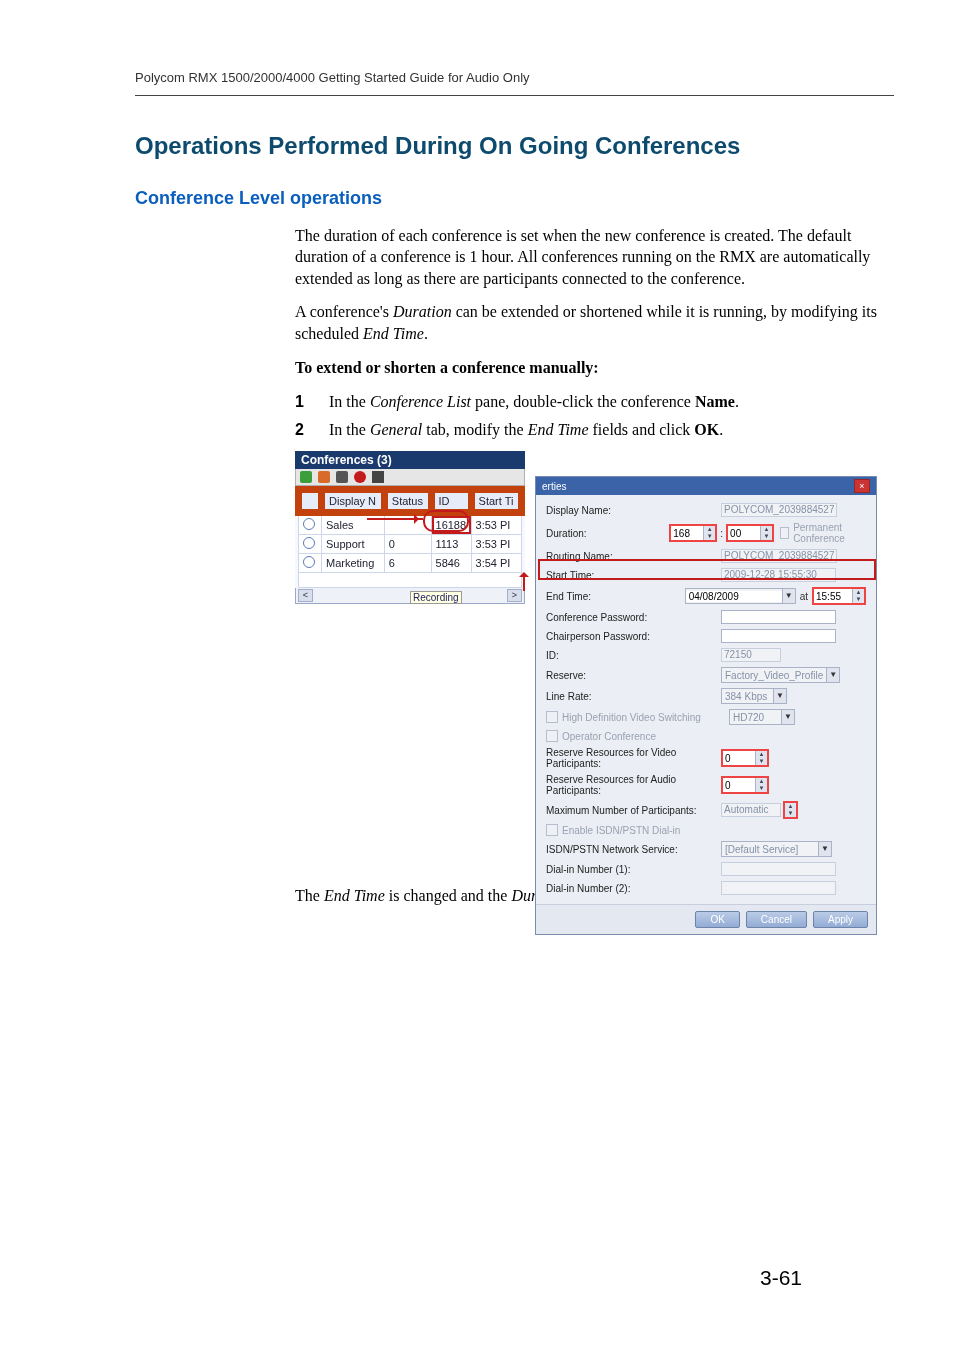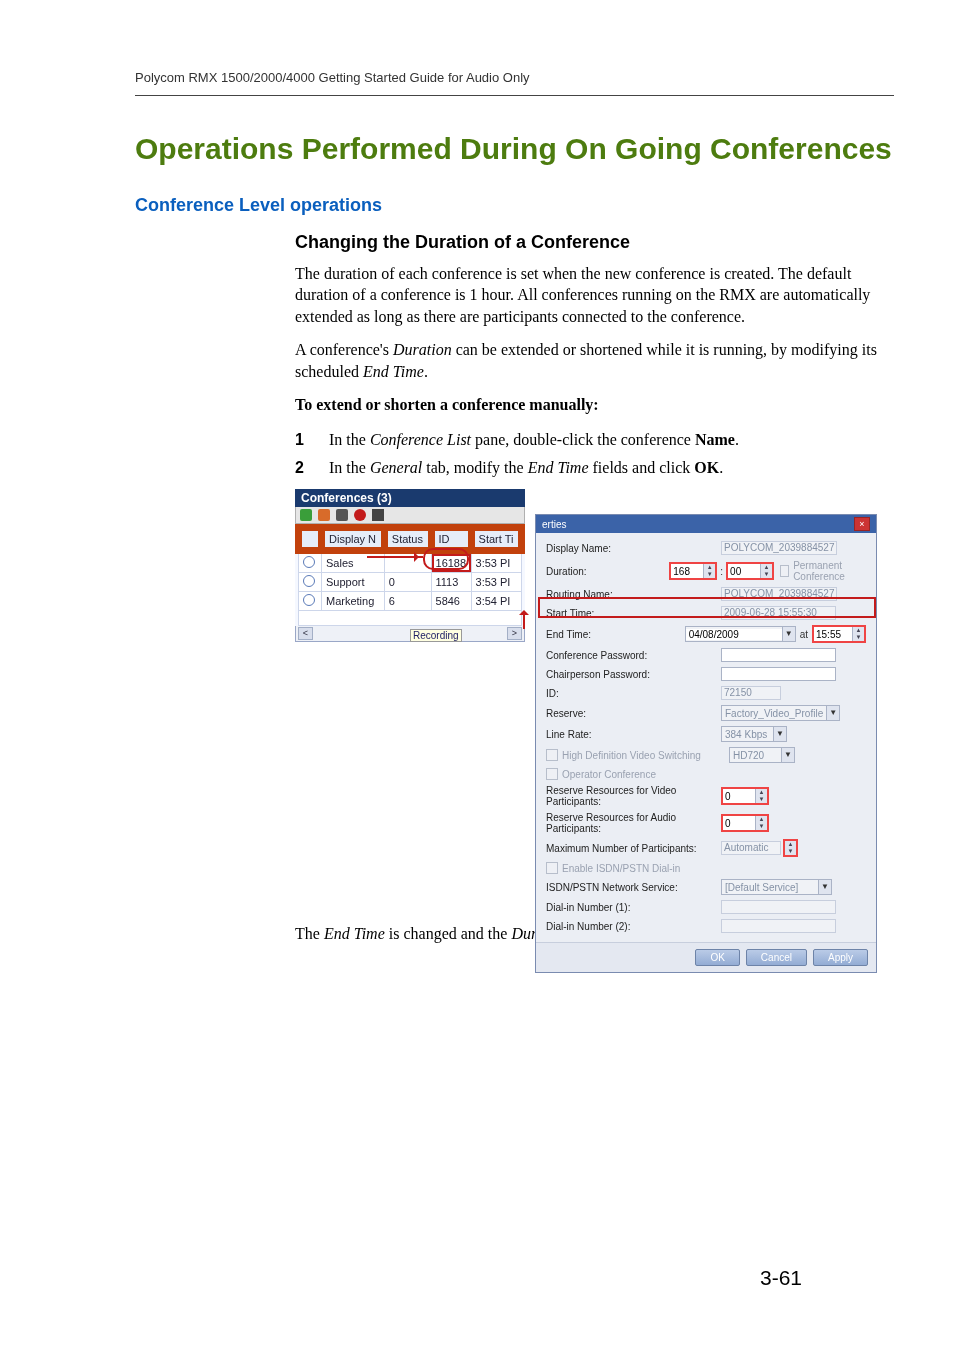--- a/index.html
+++ b/index.html
@@ -1,19 +1,19 @@
 <!DOCTYPE html>
 <html><head>
 <meta charset="utf-8">
 <style>
   html,body{margin:0;padding:0;background:#fff;font-family:"Times New Roman",serif;color:#000}
   .page{width:954px;height:1350px;margin:0 auto;position:relative;box-sizing:border-box;padding:70px 60px 0 135px}
   .running-head{font-family:Arial,Helvetica,sans-serif;font-size:13px;color:#333;margin-bottom:10px}
   .hr{border:none;border-top:1.5px solid #444;margin:10px 0 36px 0}
-  h1.main{font-family:Arial,Helvetica,sans-serif;font-weight:bold;color:#4d7c0f;font-size:30px;line-height:1.15;margin:0 0 28px 0}
+  h1.main{font-family:Arial,Helvetica,sans-serif;font-weight:bold;color:#0c4a6e;font-size:24px;line-height:1.15;margin:0 0 28px 0}
   h2.sub{font-family:Arial,Helvetica,sans-serif;font-weight:bold;color:#0a5fbe;font-size:18px;margin:10px 0 16px 0}
   h3.sect{font-family:Arial,Helvetica,sans-serif;font-weight:bold;color:#000;font-size:18px;margin:0 0 10px 0}
   .body-col{margin-left:160px}
   .para{font-size:16px;line-height:1.35;margin:0 0 12px 0;font-family:Liberation Serif, serif}
   .bold{font-weight:bold}
   .it{font-style:italic}
   .steps{list-style:none;padding:0;margin:0 0 6px 0}
   .steps li{position:relative;padding-left:34px;font-size:16px;line-height:1.5;margin-bottom:4px;font-family:"Book Antiqua","Palatino Linotype",serif}
   .steps li .num{position:absolute;left:0;top:0;font-family:Arial,Helvetica,sans-serif;font-weight:bold}
   
@@ -70,21 +70,20 @@
 <body>
 
 <div class="page">
   <div class="running-head">Polycom RMX 1500/2000/4000 Getting Started Guide for Audio Only</div>
   <hr class="hr">
 
   <h1 class="main">Operations Performed During On Going Conferences</h1>
   <h2 class="sub">Conference Level operations</h2>
 
   <div class="body-col">
-    <h3 class="sect">Changing the Duration of a Conference</h3>
     <p class="para">The duration of each conference is set when the new conference is created. The default duration of a conference is 1 hour. All conferences running on the RMX are automatically extended as long as there are participants connected to the conference.</p>
     <p class="para">
       <span>A conference's </span><span class="it">Duration</span><span> can be extended or shortened while it is running, by modifying its scheduled </span><span class="it">End Time</span><span>.</span>
     </p>
     <p class="para bold">To extend or shorten a conference manually:</p>
     <ol class="steps">
       <li><span class="num">1</span>
         <span>In the </span><span class="it">Conference List</span><span> pane, double-click the conference </span><span class="bold">Name</span><span>.</span>
       </li>
       <li><span class="num">2</span>
@@ -178,21 +177,21 @@
               </span>
             <span class="cb" style="margin-left:6px"></span>
               <span style="color:#9aa2b1">Permanent Conference</span>
           </div>
           <div class="prow">
               <span class="lbl">Routing Name:</span>
               <span class="inp ro">POLYCOM_2039884527</span>
             </div>
           <div class="prow">
               <span class="lbl">Start Time:</span>
-              <span class="inp ro">2009-06-28 15:55:30</span>
+              <span class="inp ro">2009-12-28 15:55:30</span>
             </div>
           <div class="prow">
               <span class="lbl">End Time:</span>
             <span class="sel">
                 <span class="txt" style="color:#000;background:#fff">04/08/2009</span>
                 <span class="dd">▼</span>
               </span>
             <span style="padding:0 4px">at</span>
             <span class="spin">
                 <input style="width: 34px;" value="15:55">

